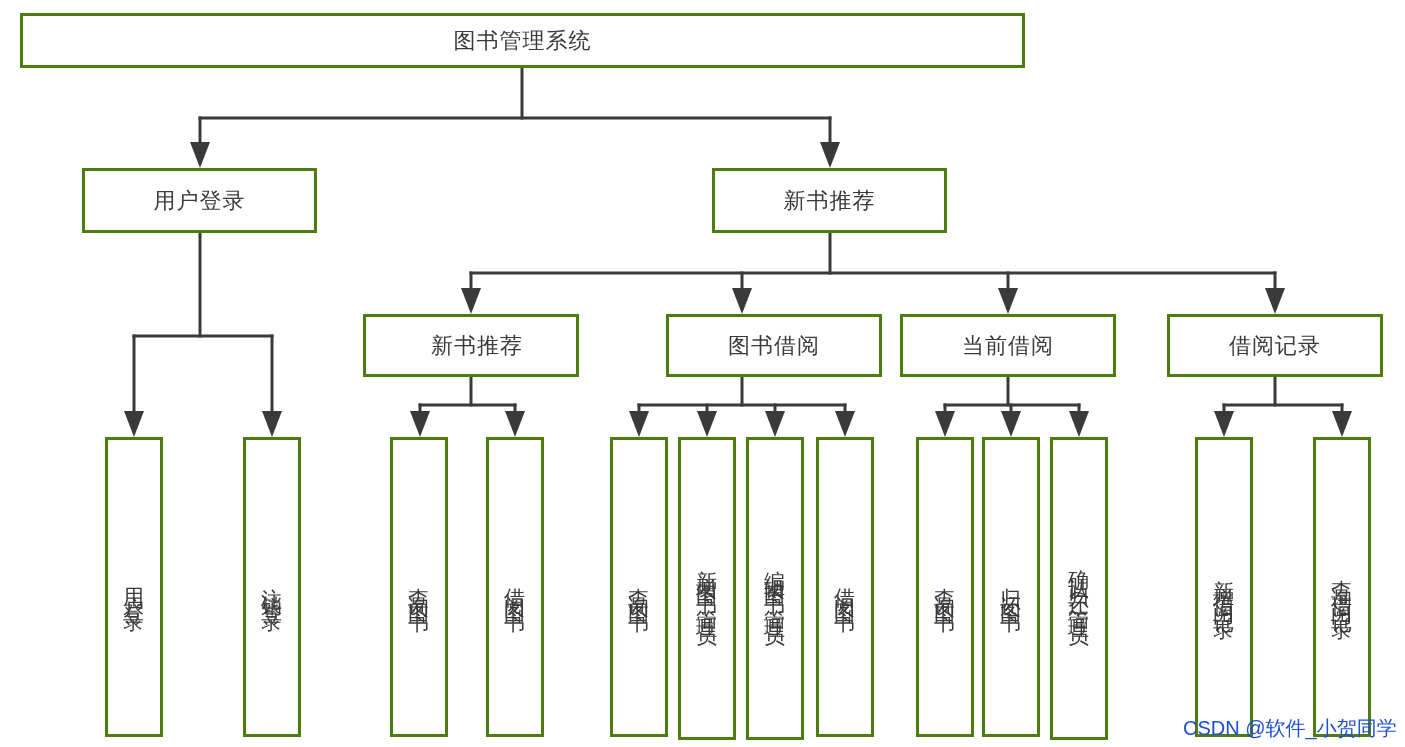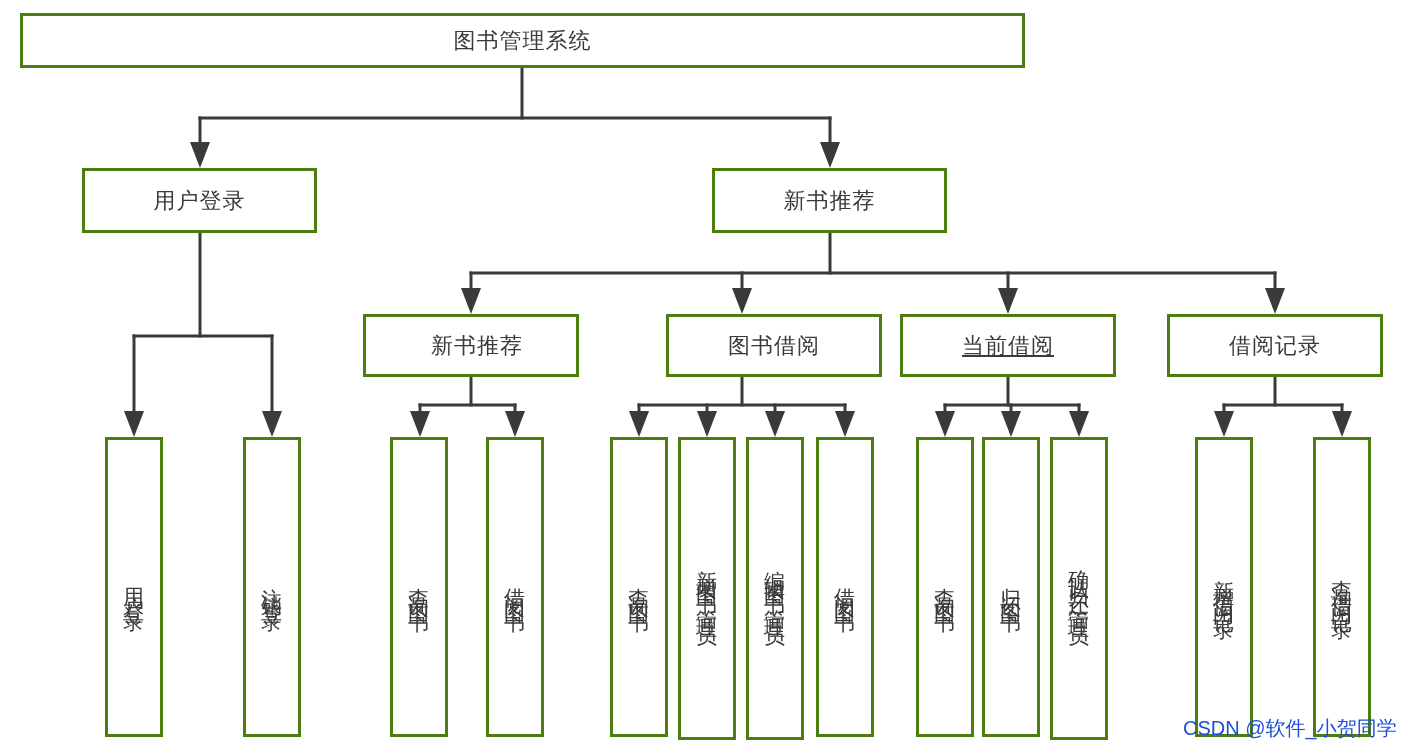--- a/index.html
+++ b/index.html
@@ -23,21 +23,21 @@
     z-index:1;
   }
   .hlabel{font-size:22px;letter-spacing:1px;white-space:nowrap;}
   .root{left:20px;top:13px;width:1005px;height:55px;}
   .l2{top:168px;width:235px;height:65px;}
   .l2.b1{left:82px;}
   .l2.b2{left:712px;}
   .l3{top:314px;width:216px;height:63px;}
   .l3.s1{left:363px;padding-left:12px;}
   .l3.s2{left:666px;}
-  .l3.s3{left:900px;text-decoration:underline;}
+  .l3.s3{left:900px;}
   .l3.s4{left:1167px;}
   .leaf{top:437px;width:58px;height:300px;}
   .vlabel{
     writing-mode:vertical-rl;
     text-orientation:mixed;
     font-size:21px;
     letter-spacing:8px;
     line-height:1;
     color:#3a3a3a;
     white-space:nowrap;

